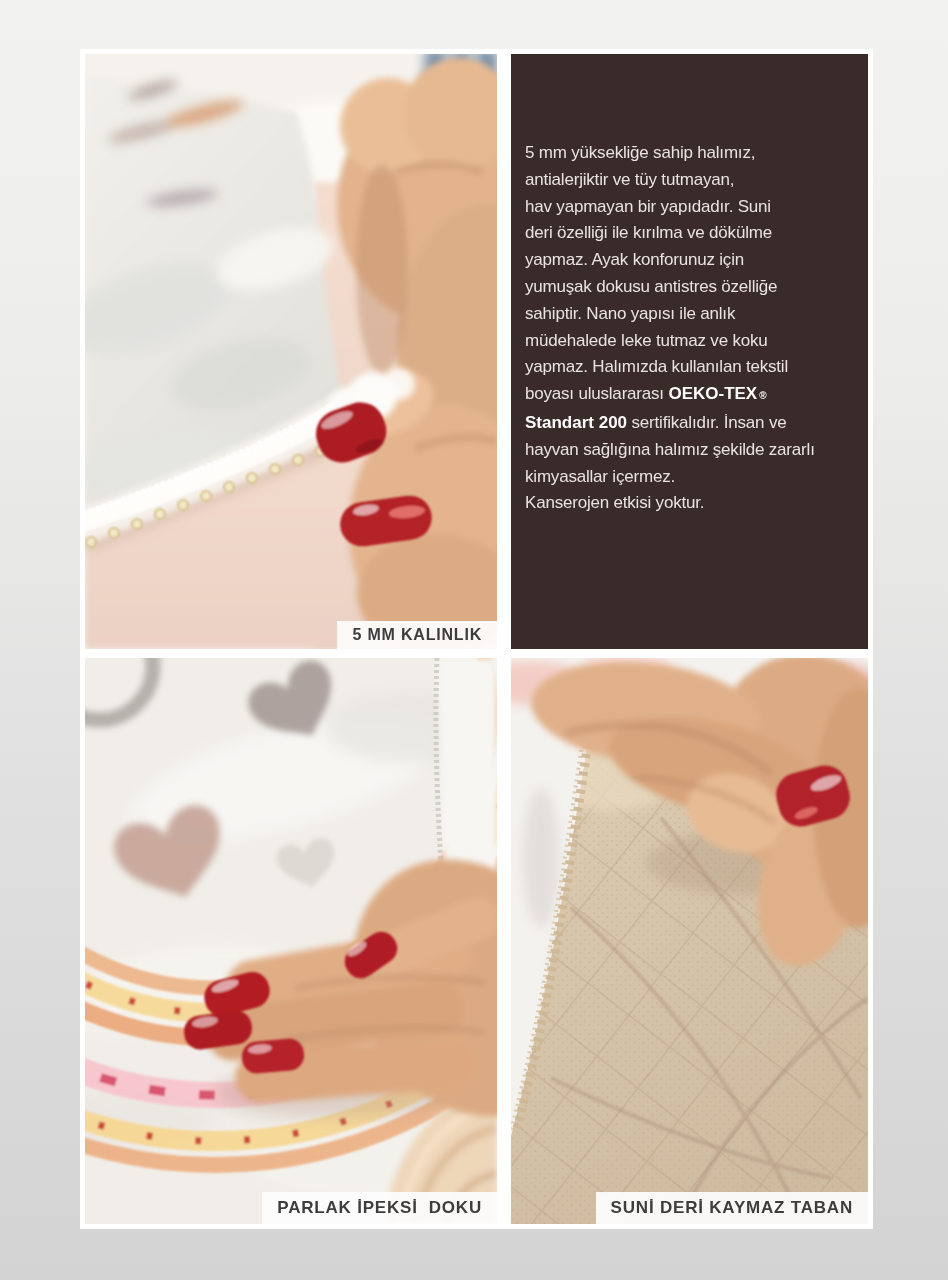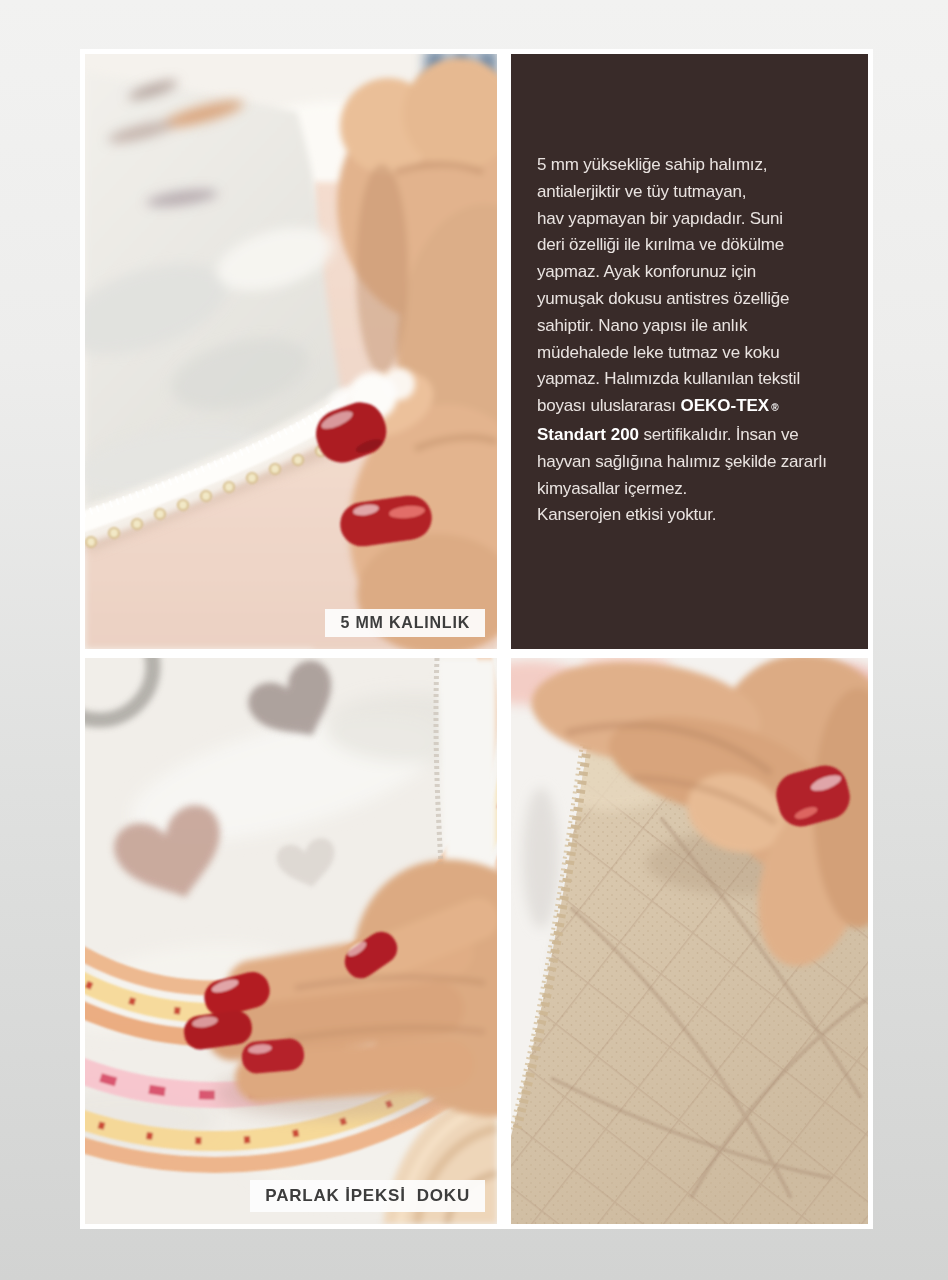--- a/index.html
+++ b/index.html
@@ -11,30 +11,30 @@
   .frame{
     position:absolute;left:80px;top:49px;width:793px;height:1180px;
     background:#ffffff;padding:5px;box-sizing:border-box;
     display:grid;grid-template-columns:412px 357px;grid-template-rows:595px 566px;
     column-gap:14px;row-gap:9px;
   }
   .cell{position:relative;overflow:hidden;}
   figure{margin:0;}
   .photo svg{position:absolute;inset:0;display:block;}
   .strip{
-    position:absolute;right:0;bottom:0;margin:12px;
+    position:absolute;right:0;bottom:0;margin:0;
     background:rgba(253,253,253,.93);color:#3d3d3d;
     font-weight:700;letter-spacing:.8px;white-space:pre;
     display:flex;align-items:center;padding:0 15px;
   }
   .strip.small{height:28px;font-size:16px;}
   .strip.tall{height:32px;font-size:17px;}
   .panel{background:#392b29;}
   .desc{
-    margin:12px;padding:86px 20px 0 14px;color:#e9e3e0;
+    margin:0;padding:86px 20px 0 14px;color:#e9e3e0;
     font-size:17px;line-height:26.8px;letter-spacing:-0.2px;white-space:pre-line;
   }
   .desc strong{color:#ffffff;font-weight:700;letter-spacing:0;}
   .reg{font-size:10px;font-weight:700;color:#ffffff;margin-left:2px;}
 </style>
 </head>
 <body>
 
 <div class="stage">
   <div class="frame">
@@ -279,16 +279,17 @@
           <ellipse cx="347" cy="150" rx="45" ry="120" fill="#d3a078"></ellipse>
           <path d="M55,75 C140,55 210,75 260,115" stroke="#b5835f" stroke-width="7" fill="none" opacity=".45"></path>
           <path d="M120,120 C180,120 230,140 265,165" stroke="#b5835f" stroke-width="6" fill="none" opacity=".4"></path>
         </g>
         <g filter="url(#r-b1)">
           <rect x="275" y="102" width="54" height="72" rx="22" fill="#b2202a" transform="rotate(75 302 138)"></rect>
           <ellipse cx="315" cy="125" rx="6" ry="16" fill="#ffffff" opacity=".6" transform="rotate(70 315 125)"></ellipse>
           <ellipse cx="295" cy="155" rx="4.5" ry="12" fill="#f08379" opacity=".7" transform="rotate(70 295 155)"></ellipse>
         </g>
       </svg>
+      <figcaption class="strip tall">SUNİ DERİ KAYMAZ TABAN</figcaption>
     </figure>
 
   </div>
 </div>
 
 </body></html>

